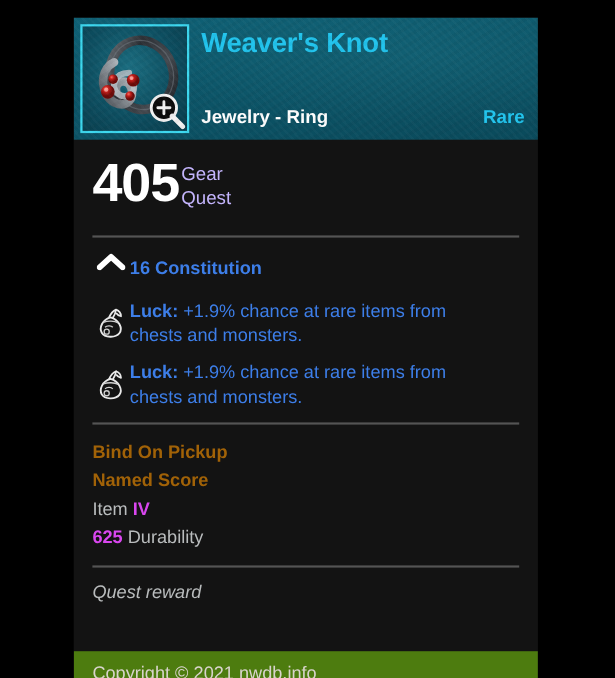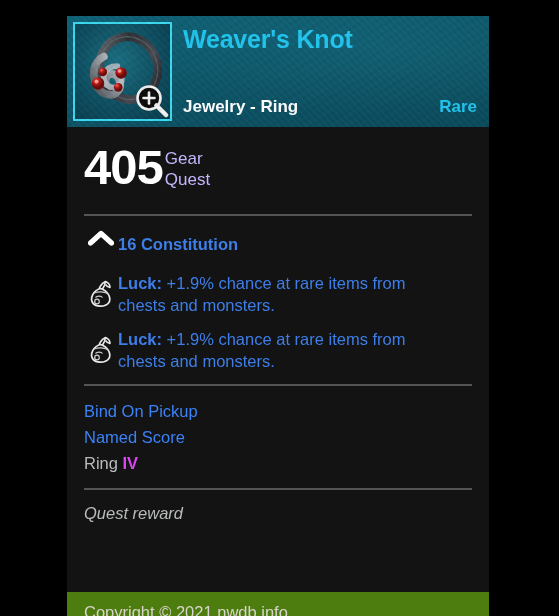--- a/index.html
+++ b/index.html
@@ -159,22 +159,22 @@
     line-height: 24px;
   }
 
   .meta-block { padding-top: 12px; }
   .meta-line {
     font-size: 16.5px;
     line-height: 26px;
     color: #b9bcbd;
   }
   .meta-line.green {
-    color: #3b82f6;
-    font-weight: normal;
+    color: #a16207;
+    font-weight: bold;
   }
   .meta-line b {
     color: #d946ef;
     font-weight: bold;
   }
 
   .flavor {
     color: #b9bcbd;
     font-size: 16.5px;
     font-style: italic;
@@ -306,21 +306,22 @@
         <span class="perk-text"><b>Luck:</b><span> +1.9% chance at rare items from chests and monsters.</span></span>
       </div>
 
     </div>
 
     <div class="divider" style="margin-top:6px"></div>
 
     <div class="meta-block">
       <div class="meta-line green">Bind On Pickup</div>
       <div class="meta-line green">Named Score</div>
-      <div class="meta-line"><span>Ring</span> <b>IV</b></div>
+      <div class="meta-line"><span>Item</span> <b>IV</b></div>
+      <div class="meta-line"><b>625</b> <span>Durability</span></div>
     </div>
 
     <div class="divider" style="margin-top:12px"></div>
 
     <div class="flavor">Quest reward</div>
 
   </div>
 
   <div class="panel-footer">
     <span class="copyright">Copyright © 2021 nwdb.info</span>

